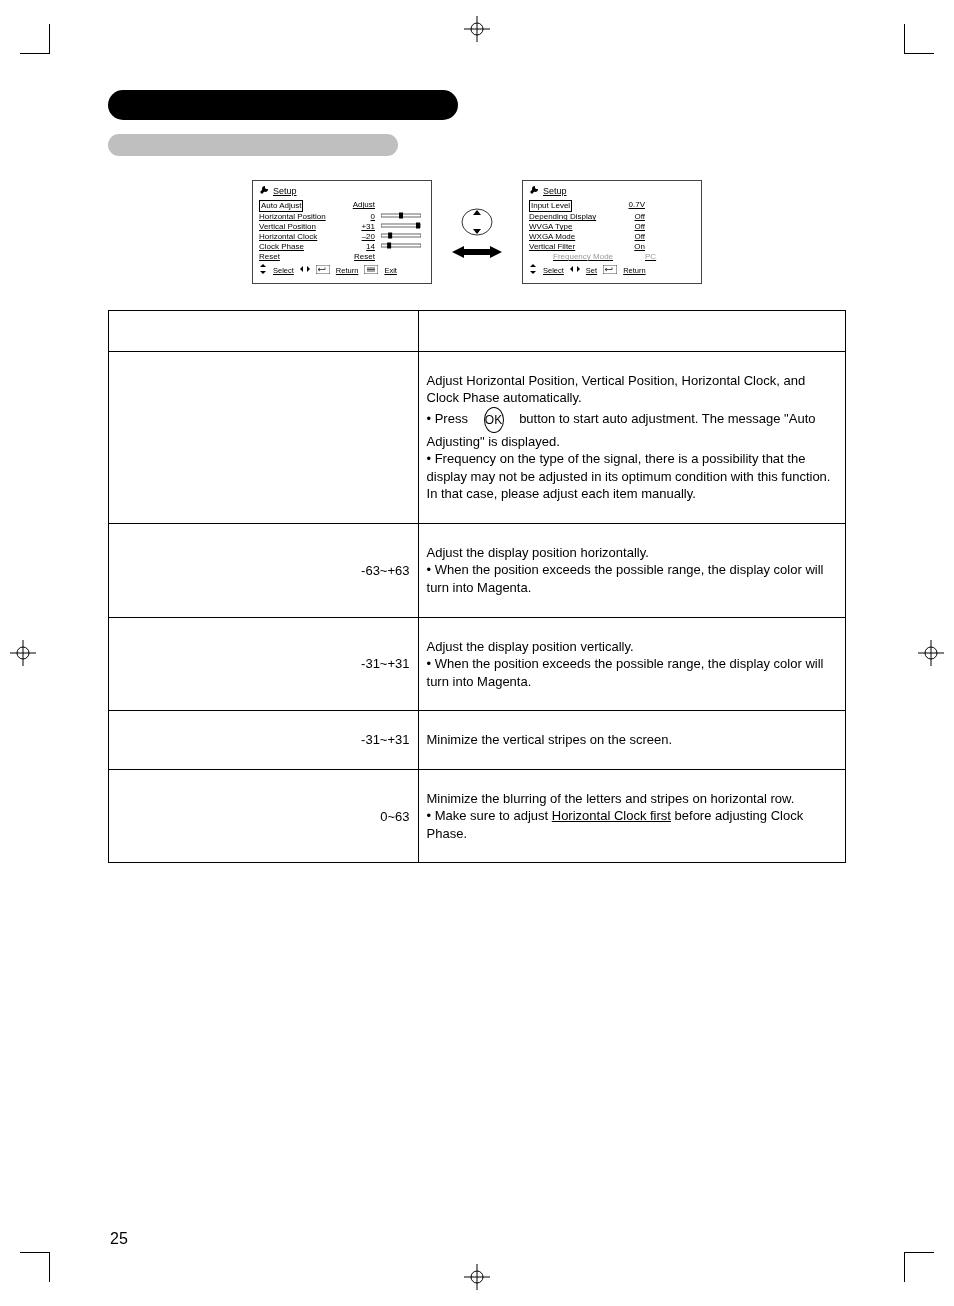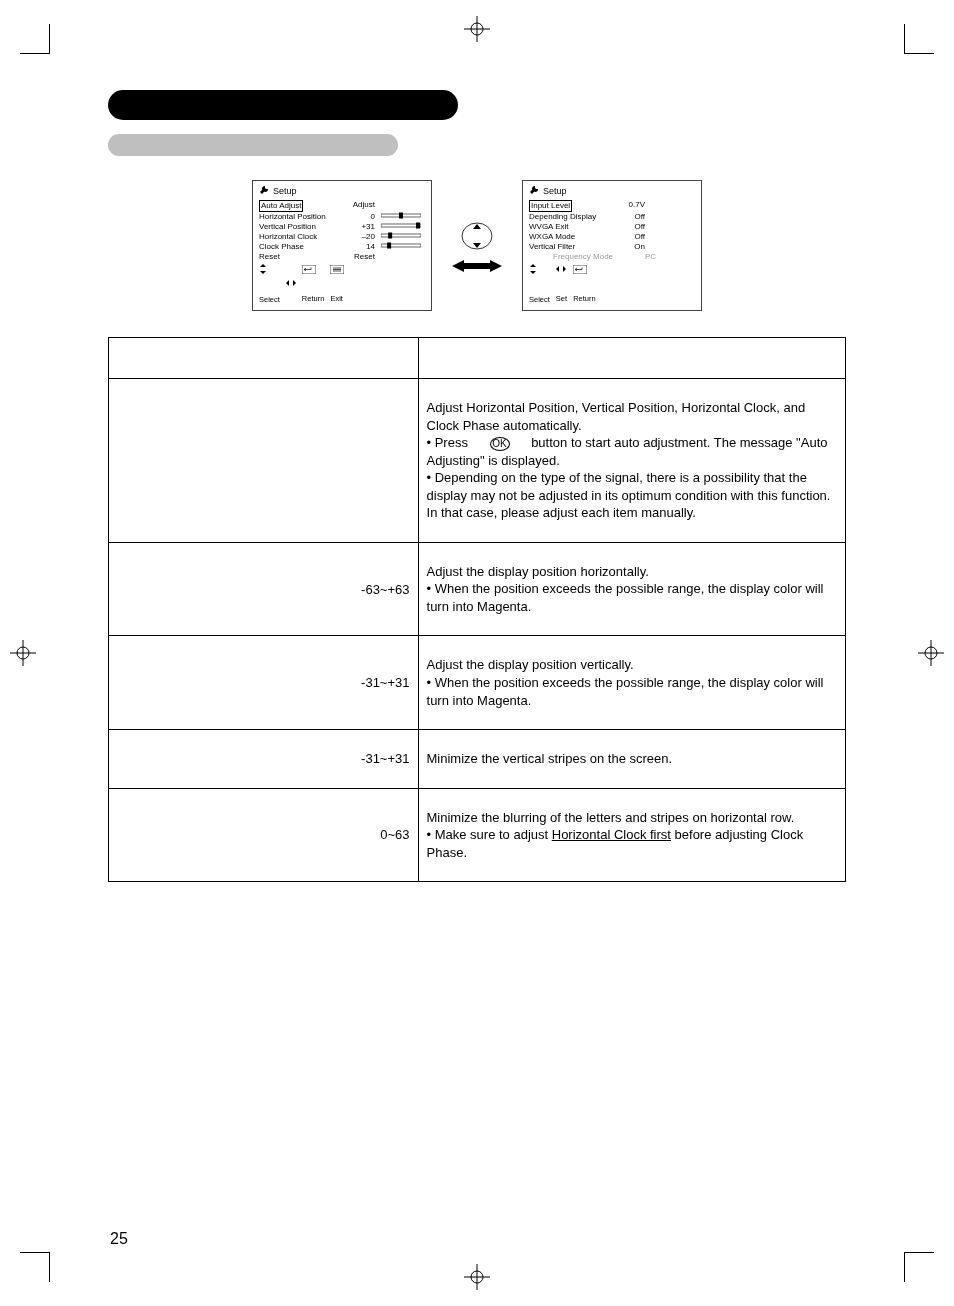--- a/index.html
+++ b/index.html
@@ -40,46 +40,46 @@
     background: #bfbfbf; height: 22px; width: 290px; border-radius: 11px;
     margin-bottom: 24px;
   }
   .intro { font-size: 13px; line-height: 1.4; }
   .osds {
     display:flex; justify-content:center; align-items:center; gap: 20px;
     margin: 22px 0 26px 0;
   }
   .osd {
     border: 1px solid #444; width: 180px; padding: 4px 6px 6px 6px;
-    font-size: 8px; line-height: 1.25; position:relative;
+    font-size: 8px; line-height: 1.25; position:relative;text-decoration:underline;
   }
   .osd-title { font-size: 9px; margin-bottom: 2px; display:flex; align-items:center; gap:4px; }
   .osd-row { display:flex; justify-content:flex-start; gap:6px; }
   .osd-row .lbl { flex:0 0 86px; }
   .osd-row .val { flex:0 0 24px; text-align:right; }
   .osd-row .bar { flex:1; }
   .bar svg { display:block; }
   .osd-hl { border:1px solid #000; padding:0 1px; display:inline-block; }
   .osd-footer { margin-top:2px; display:flex; gap:6px; align-items:center; font-size:7.5px; }
-  .osd-footer .grp { display:flex; gap:18px;flex-direction:column; }
+  .osd-footer .grp { display:flex; align-items:center; gap:6px; }
   .navblock { display:flex; flex-direction:column; align-items:center; gap:6px; }
   .navblock svg { display:block; }
   table.main {
     border-collapse: collapse; width: 100%; font-size: 13px;
   }
   table.main th, table.main td {
     border: 1px solid #000; padding: 20px 8px; vertical-align: top;
   }
   table.main thead th { height: 34px; }
   table.main td.range { text-align: right; vertical-align: middle; white-space:nowrap; }
   table.main td.desc { line-height: 1.35; }
   .ok-badge {
     display:inline-flex; align-items:center; justify-content:center;
-    border:1px solid #000; border-radius:50%; width:20px; height:14px;
-    font-size:10px; vertical-align:middle; margin:0 18px;
+    border:1px solid #000; border-radius:50%; width:20px; height:26px;
+    font-size:12px; vertical-align:middle; margin:0 12px;
   }
   .under { text-decoration: underline; }
   .pagenum { position:absolute; left:110px; bottom:58px; font-size:16px; }
   .dim { color:#999;padding-left:24px; }
 </style>
 </head>
 <body>
 
 <div class="crop-tl"></div>
 <div class="crop-tr"></div>
@@ -251,21 +251,21 @@
             <span class="lbl"><span class="osd-hl">Input Level</span></span>
             <span class="val">0.7V</span>
             <span class="bar"></span>
           </div>
           <div class="osd-row">
             <span class="lbl">Depending Display</span>
             <span class="val">Off</span>
             <span class="bar"></span>
           </div>
           <div class="osd-row">
-            <span class="lbl">WVGA Exit</span>
+            <span class="lbl">WVGA Type</span>
             <span class="val">Off</span>
             <span class="bar"></span>
           </div>
           <div class="osd-row">
             <span class="lbl">WXGA Mode</span>
             <span class="val">Off</span>
             <span class="bar"></span>
           </div>
           <div class="osd-row">
             <span class="lbl">Vertical Filter</span>
@@ -317,21 +317,21 @@
         <th></th>
       </tr>
     </thead>
     <tbody id="table-body">
         <tr>
           <td style="border-right: none;"></td>
           <td class="range" style="border-left: none;"></td>
           <td class="desc">
             <div>Adjust Horizontal Position, Vertical Position, Horizontal Clock, and Clock Phase automatically.</div>
             <div>• Press <span class="ok-badge">OK</span> button to start auto adjustment. The message "Auto Adjusting" is displayed.</div>
-            <div>• Depending on the type of the signal, there is a possibility that the display may not be adjusted in its optimum condition with this function.  In that case, please adjust each item manually.</div>
+            <div>• Frequency on the type of the signal, there is a possibility that the display may not be adjusted in its optimum condition with this function.  In that case, please adjust each item manually.</div>
           </td>
         </tr>
         <tr>
           <td style="border-right: none;"></td>
           <td class="range" style="border-left: none;">-63~+63</td>
           <td class="desc">
             <div>Adjust the display position horizontally.</div>
             <div>• When the position exceeds the possible range, the display color will turn into Magenta.</div>
           </td>
         </tr>

